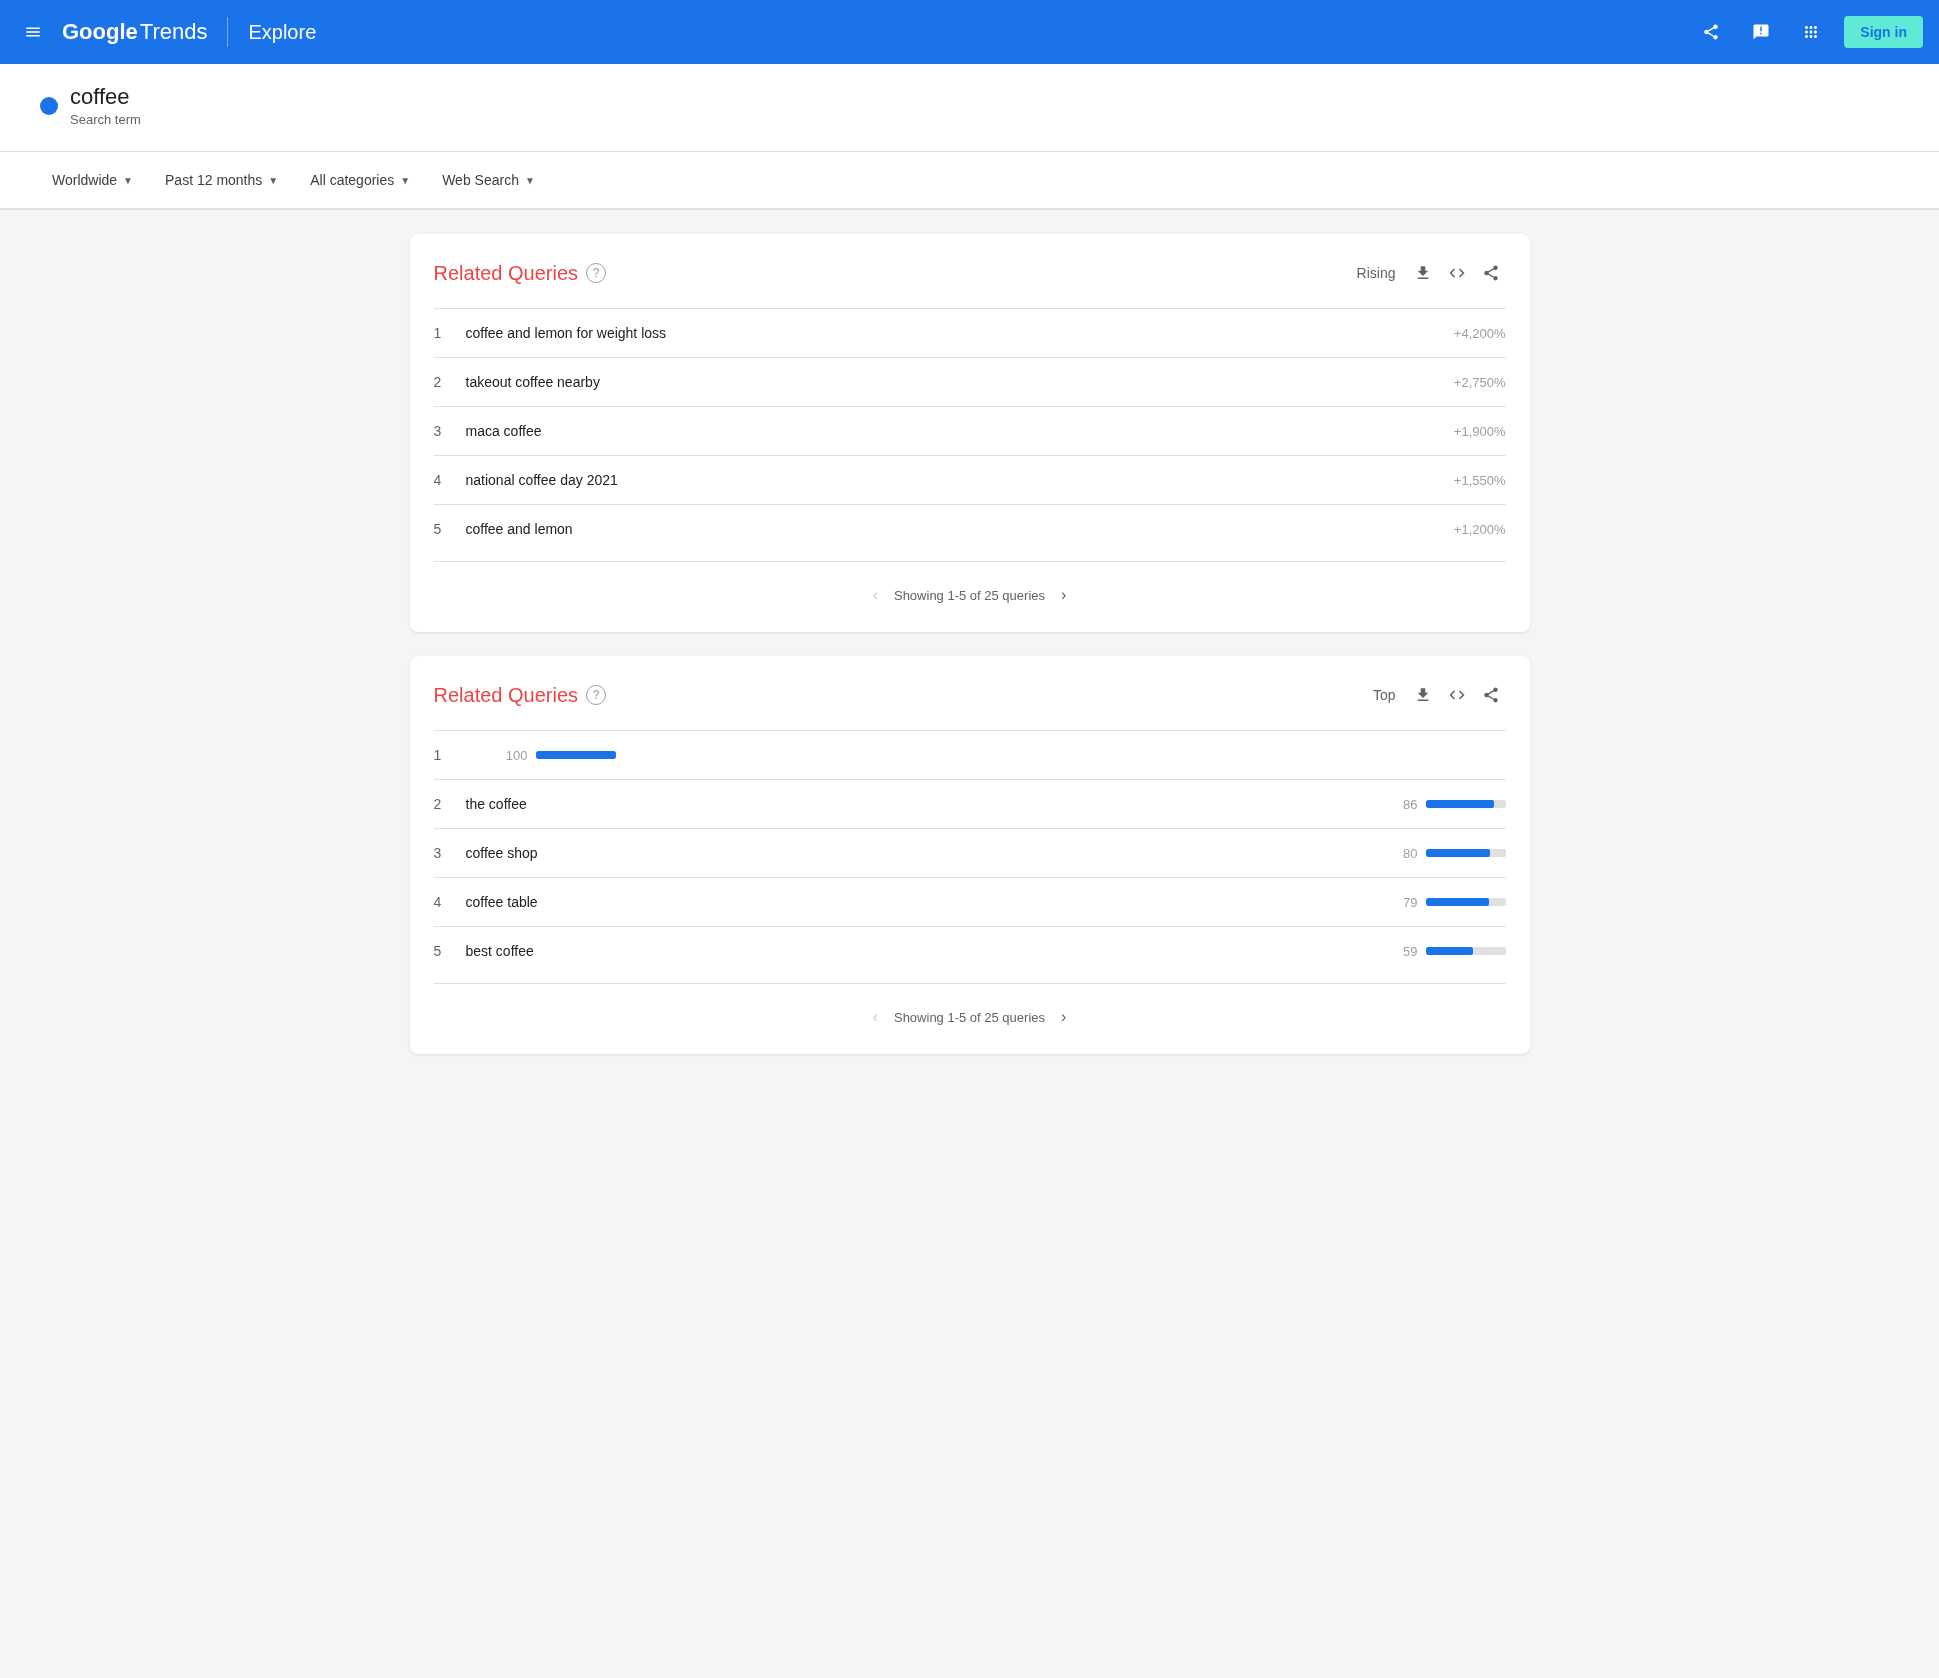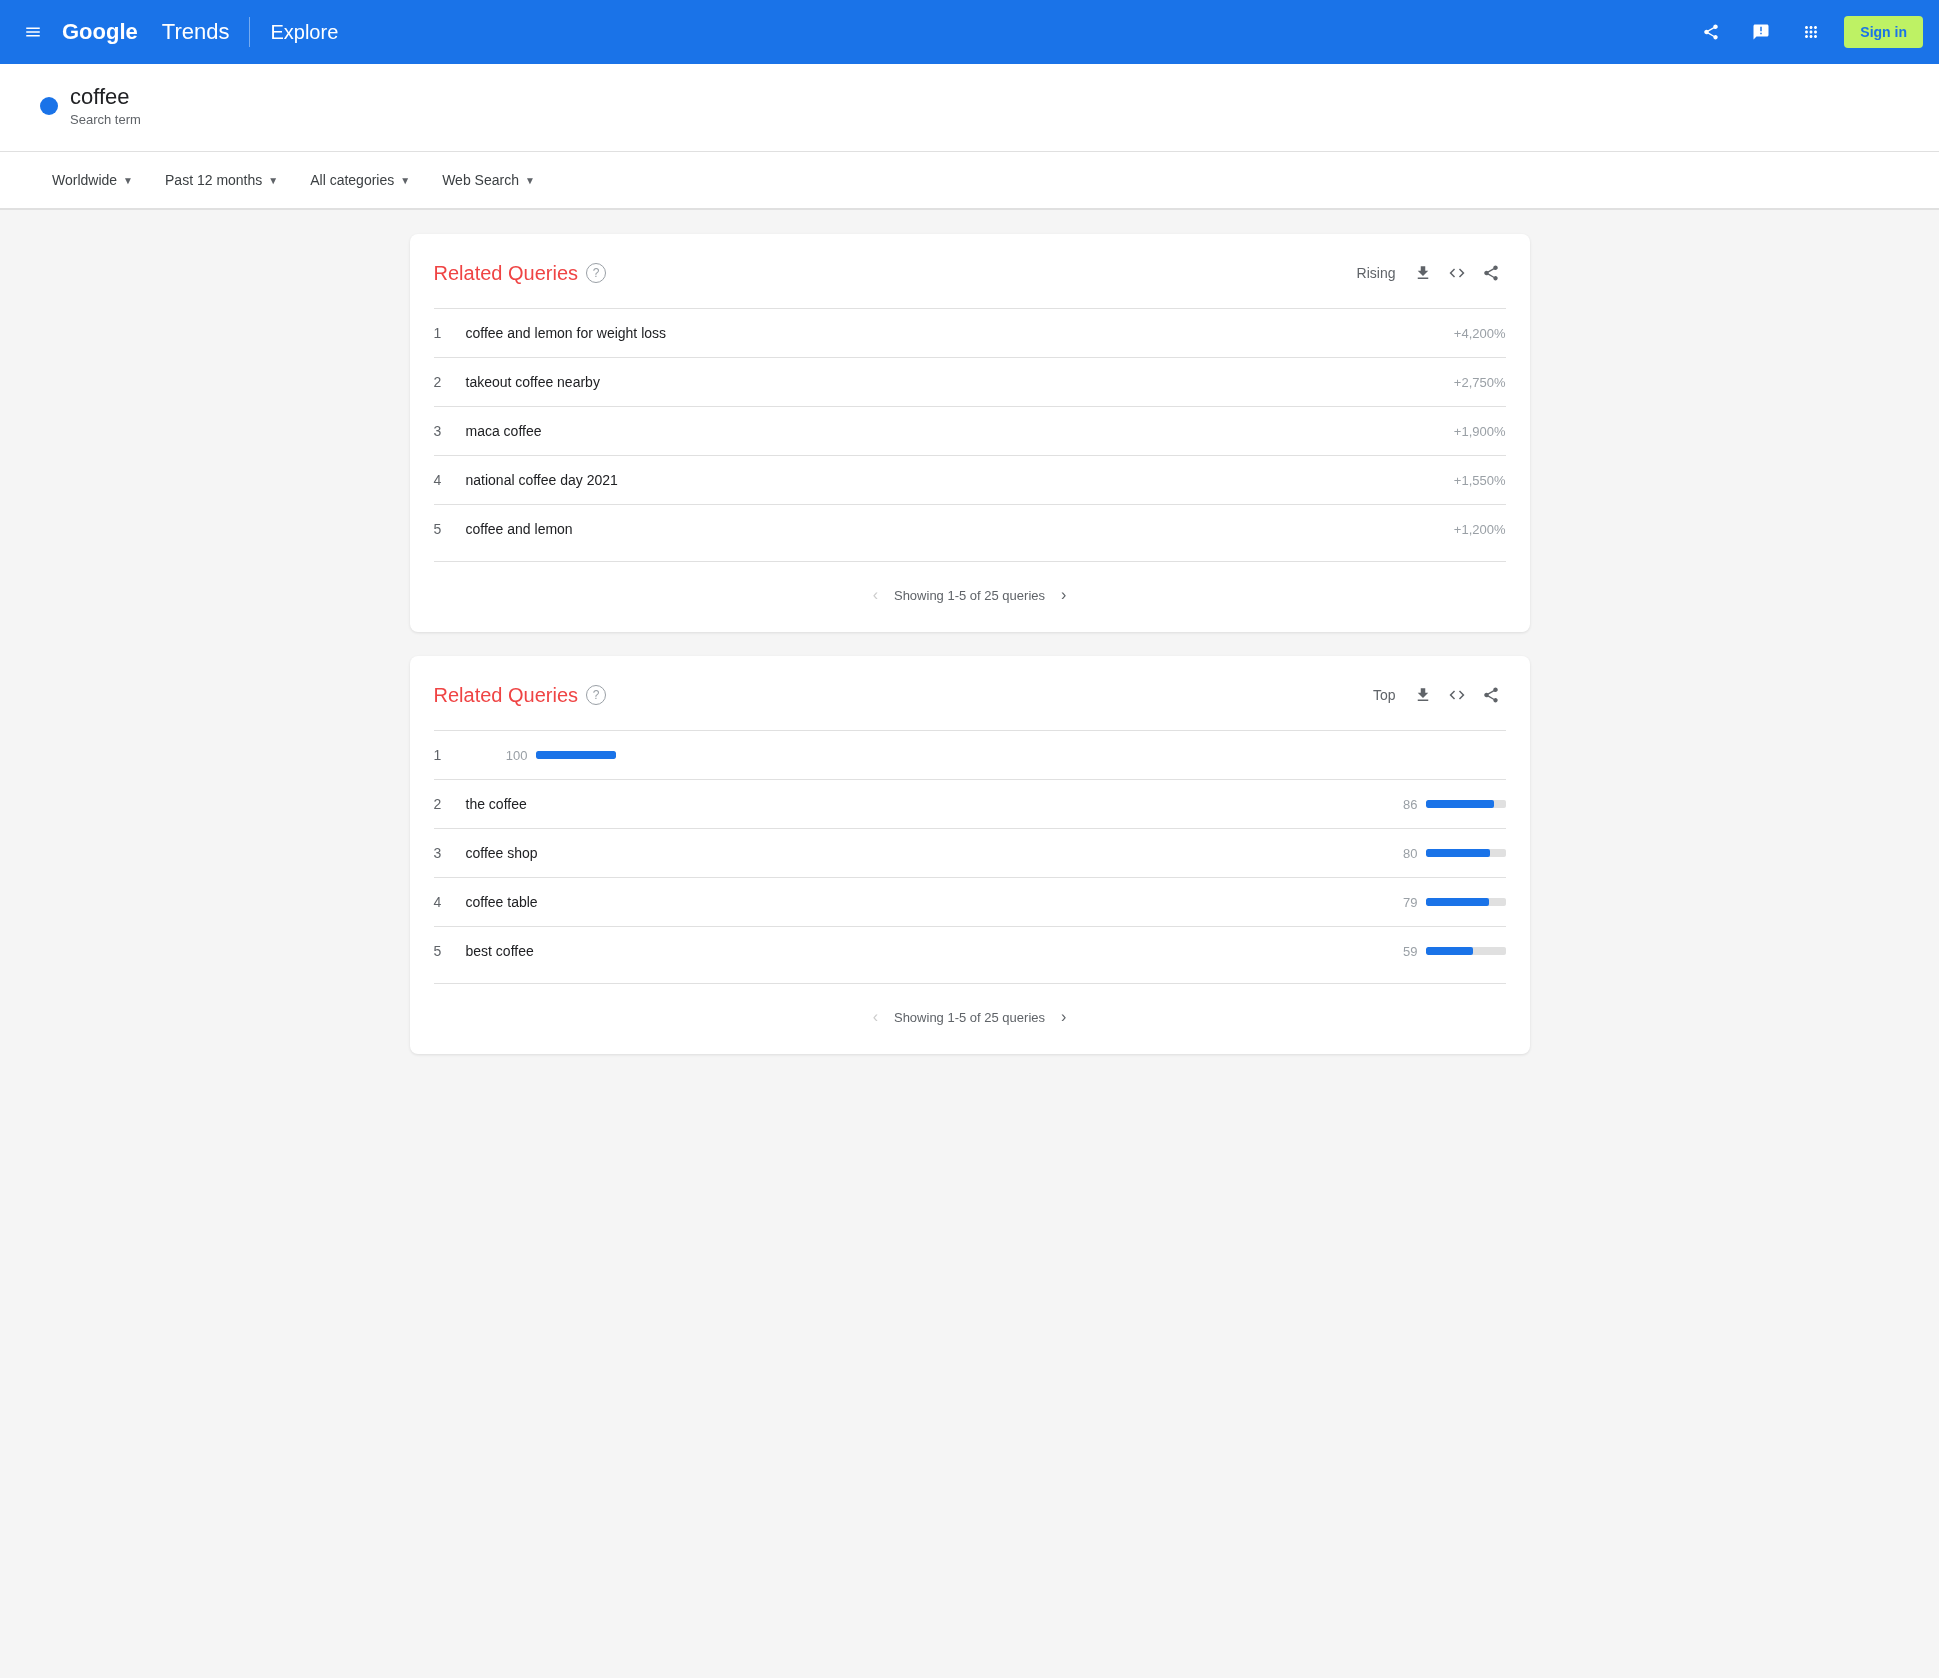--- a/index.html
+++ b/index.html
@@ -16,21 +16,21 @@
     }
     .header-menu-icon {
       color: white;
       font-size: 20px;
       cursor: pointer;
       margin-right: 12px;
     }
     .header-logo {
       display: flex;
       align-items: center;
-      gap: 24px;
+      gap: 2px;
       color: white;
       font-size: 22px;
       font-weight: 400;
       margin-right: 20px;
     }
     .header-logo-google { font-weight: 700; }
     .header-logo-trends { font-weight: 400; }
     .header-divider {
       width: 1px;
       height: 30px;
@@ -54,21 +54,21 @@
       cursor: pointer;
       color: white;
       font-size: 18px;
       padding: 8px;
       border-radius: 50%;
       display: flex;
       align-items: center;
       justify-content: center;
     }
     .sign-in-btn {
-      background: #bef264;
+      background: #5eead4;
       color: #1a73e8;
       border: none;
       border-radius: 4px;
       padding: 8px 16px;
       font-size: 14px;
       font-weight: 600;
       cursor: pointer;
     }
 
     

